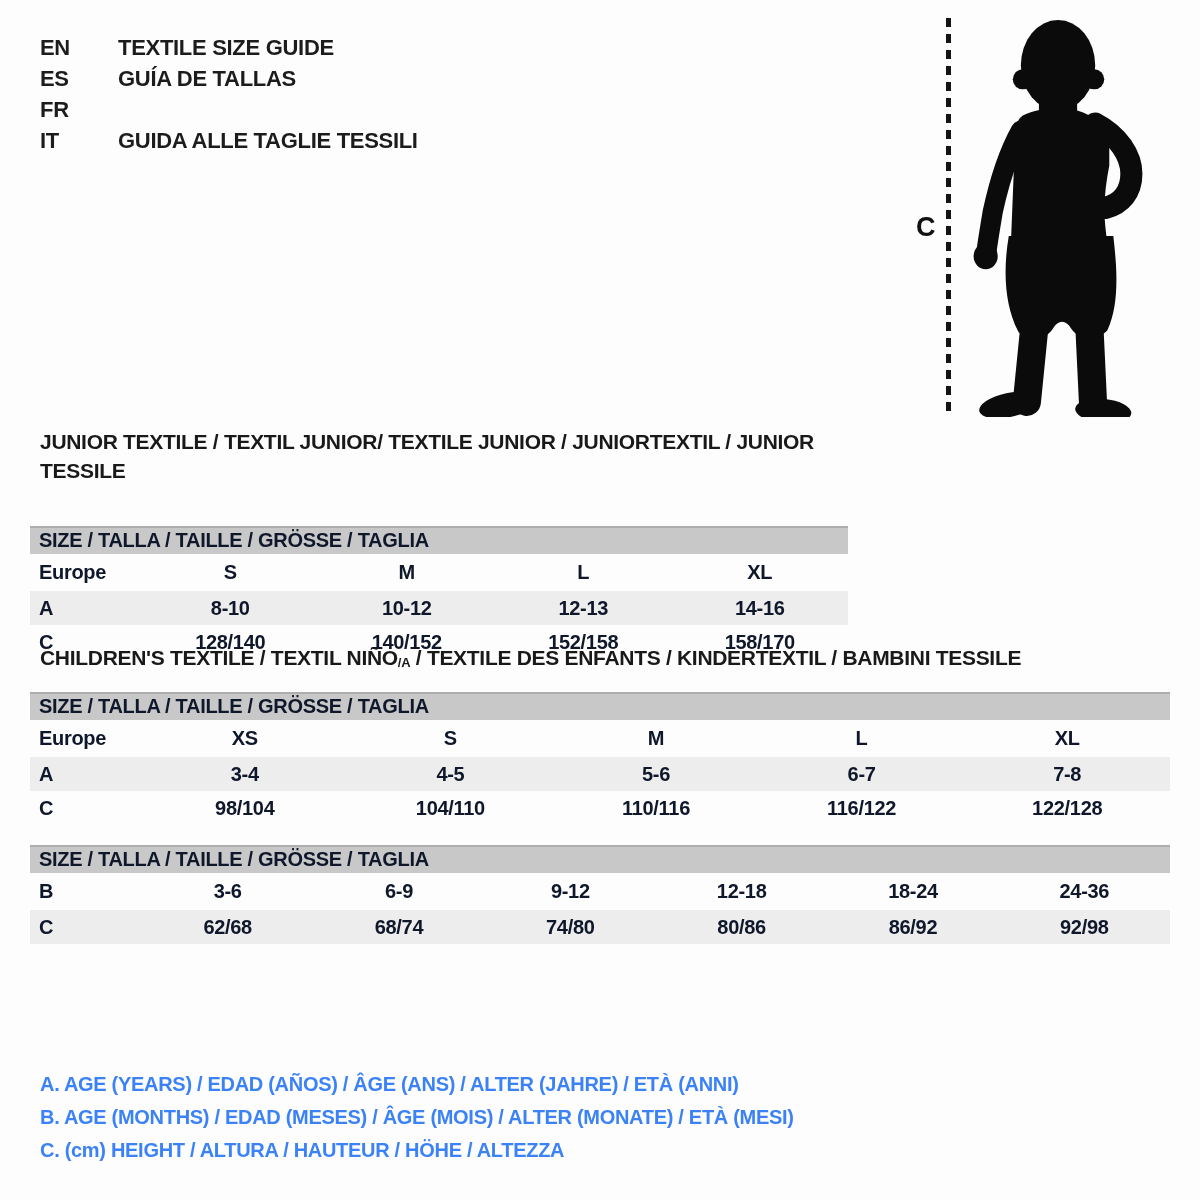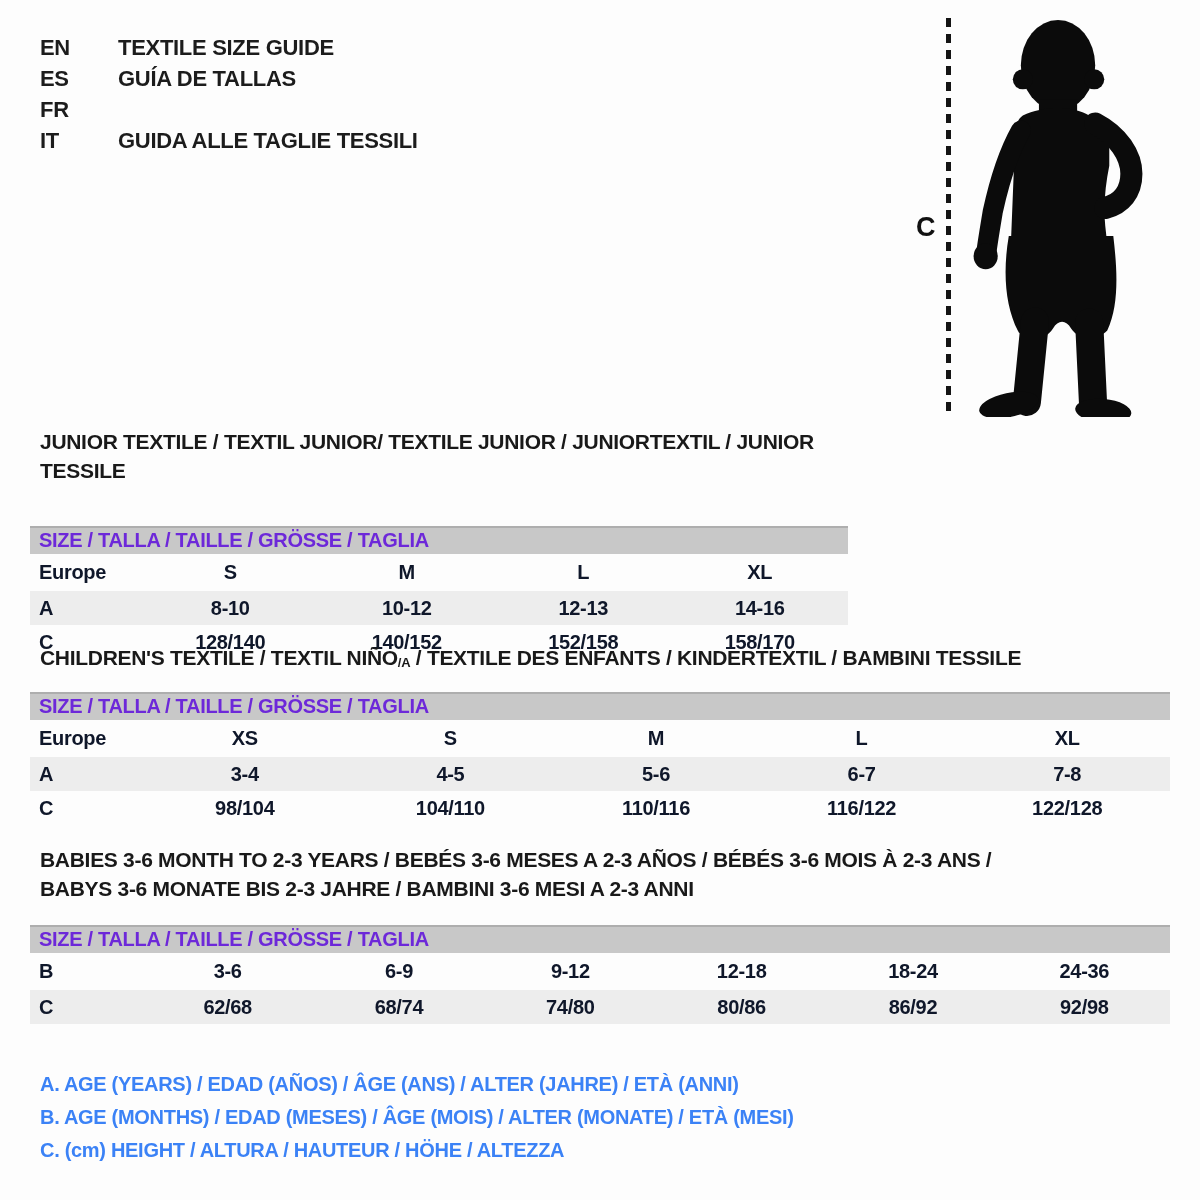--- a/index.html
+++ b/index.html
@@ -24,21 +24,21 @@
   .tblock{position:absolute;left:30px;}
   .t1{top:427px;width:818px;}
   .t2{top:643px;width:1140px;}
   .t3{top:845px;width:1140px;}
   .tbl-title{font-size:21px;line-height:29px;padding-left:10px;color:#191919;}
   .t1 .tbl-title{margin-bottom:41px;}
   .t2 .tbl-title{margin-bottom:15px;}
   .t3 .tbl-title{margin-bottom:22px;}
   .subscript{font-size:0.62em;vertical-align:-0.18em;}
   .size-bar{height:28px;line-height:24px;background:#c8c8c8;border-top:2px solid #aeaeae;
-            box-sizing:border-box;color:#6d28d9;font-size:20px;padding-left:9px;}
+            box-sizing:border-box;color:#0f172a;font-size:20px;padding-left:9px;}
   table.size-table{width:100%;border-collapse:collapse;table-layout:fixed;}
   table.size-table td{font-size:20px;font-weight:700;text-align:center;height:34px;
                       color:#0f172a;padding:0;}
   table.size-table tr:first-child td{height:37px;}
   table.size-table td.lbl{text-align:left;padding-left:9px;}
   table.size-table tr.shaded{background:#ededed;}
 
   
   .legend{position:absolute;left:40px;top:1068px;}
   .legend-line{font-size:20px;line-height:33px;color:#3b82f6;}
@@ -175,24 +175,20 @@
             <td>104/110</td>
             <td>110/116</td>
             <td>116/122</td>
             <td>122/128</td>
           </tr>
         </tbody>
       </table>
   </section>
 
   <section class="tblock t3">
-    <div class="tbl-title">
-        <div class="title-line"><span>BABIES 3-6 MONTH TO 2-3 YEARS / BEBÉS 3-6 MESES A 2-3 AÑOS / BÉBÉS 3-6 MOIS À 2-3 ANS /</span></div>
-        <div class="title-line"><span>BABYS 3-6 MONATE BIS 2-3 JAHRE / BAMBINI 3-6 MESI A 2-3 ANNI</span></div>
-      </div>
     <div class="size-bar">SIZE / TALLA / TAILLE / GRÖSSE / TAGLIA</div>
     <table class="size-table">
         <colgroup>
           <col style="width: 112px;">
           <col>
           <col>
           <col>
           <col>
           <col>
           <col>

